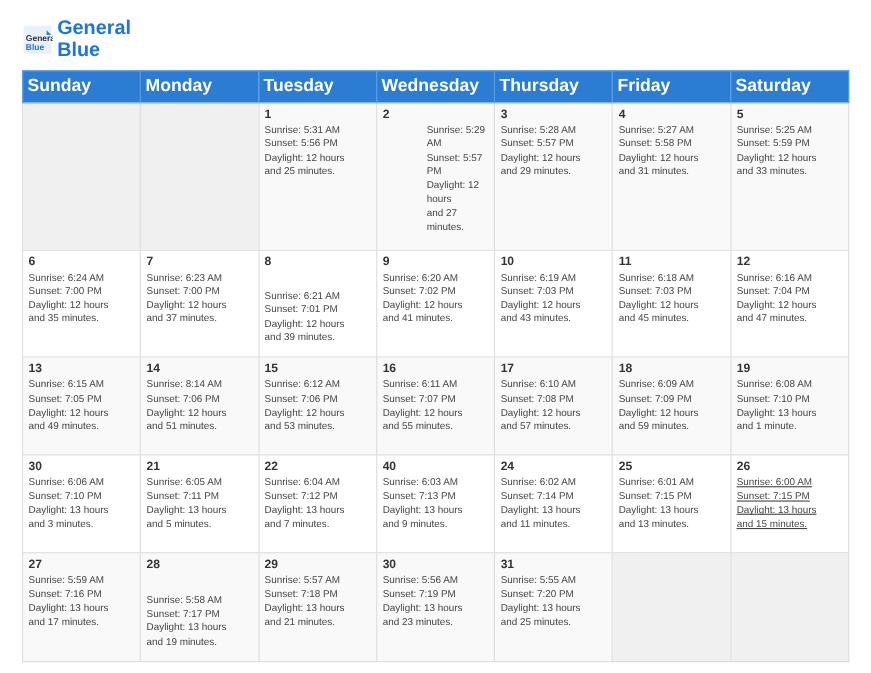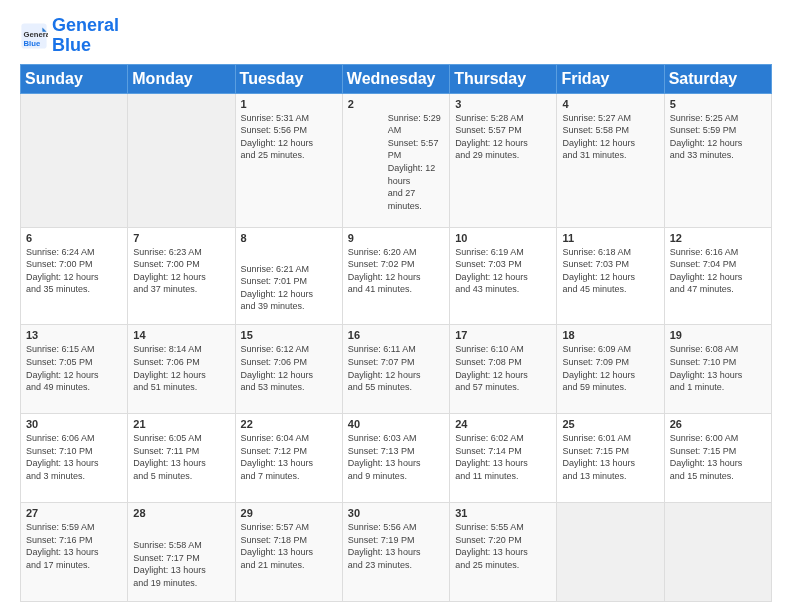--- a/index.html
+++ b/index.html
@@ -320,21 +320,21 @@
           </td>
           <td>
             <span class="day-num">25</span>
             <div class="day-info" style="white-space: pre-line;">Sunrise: 6:01 AM
 Sunset: 7:15 PM
 Daylight: 13 hours
 and 13 minutes.</div>
           </td>
           <td>
             <span class="day-num">26</span>
-            <div class="day-info" style="white-space: pre-line;">Sunrise: 6:00 AM
+            <div class="day-info" style="white-space: pre-line; text-decoration: underline;">Sunrise: 6:00 AM
 Sunset: 7:15 PM
 Daylight: 13 hours
 and 15 minutes.</div>
           </td>
         </tr>
         <tr>
           <td>
             <span class="day-num">27</span>
             <div class="day-info" style="white-space: pre-line;">Sunrise: 5:59 AM
 Sunset: 7:16 PM

